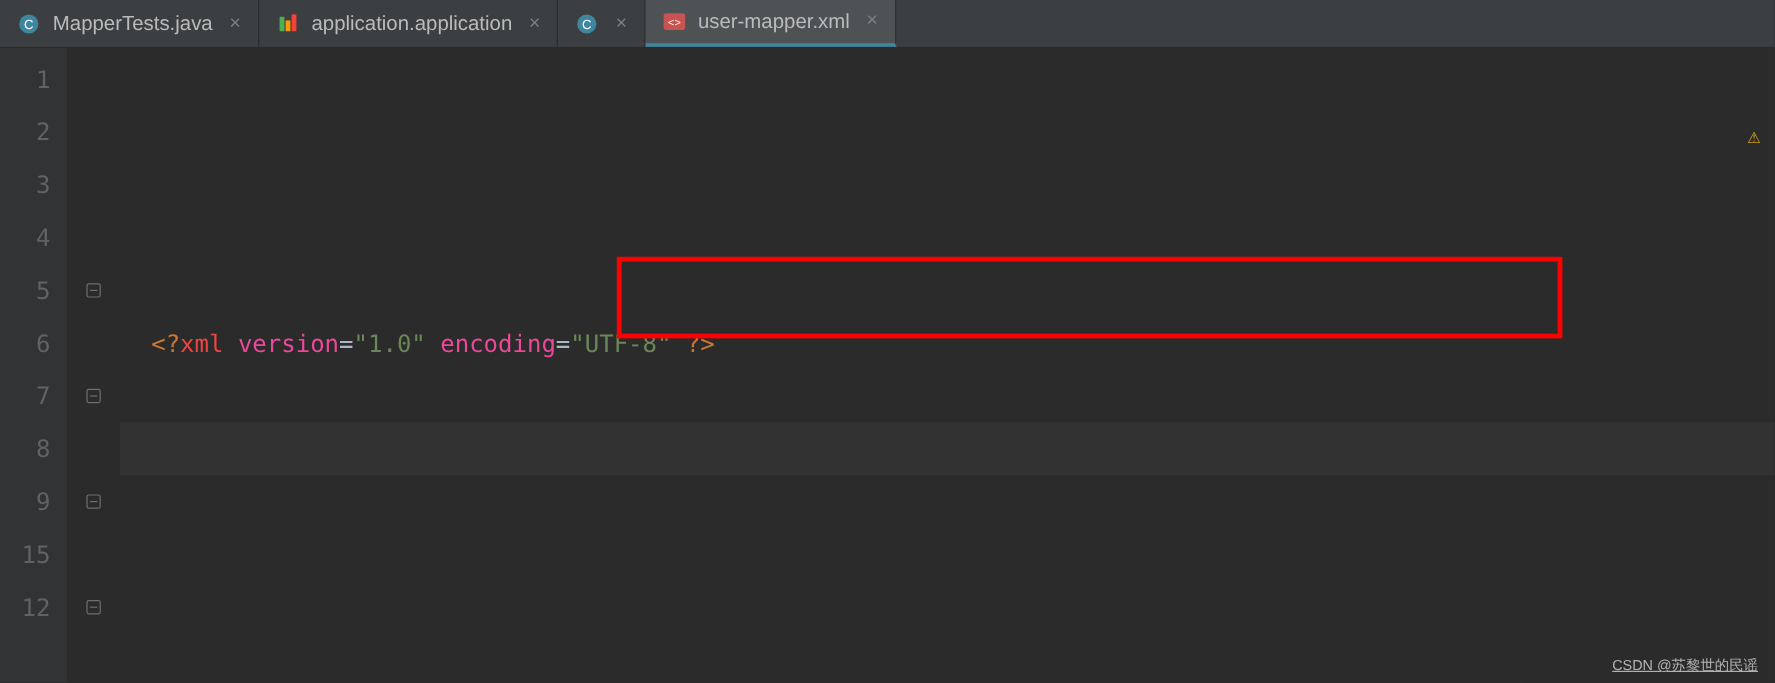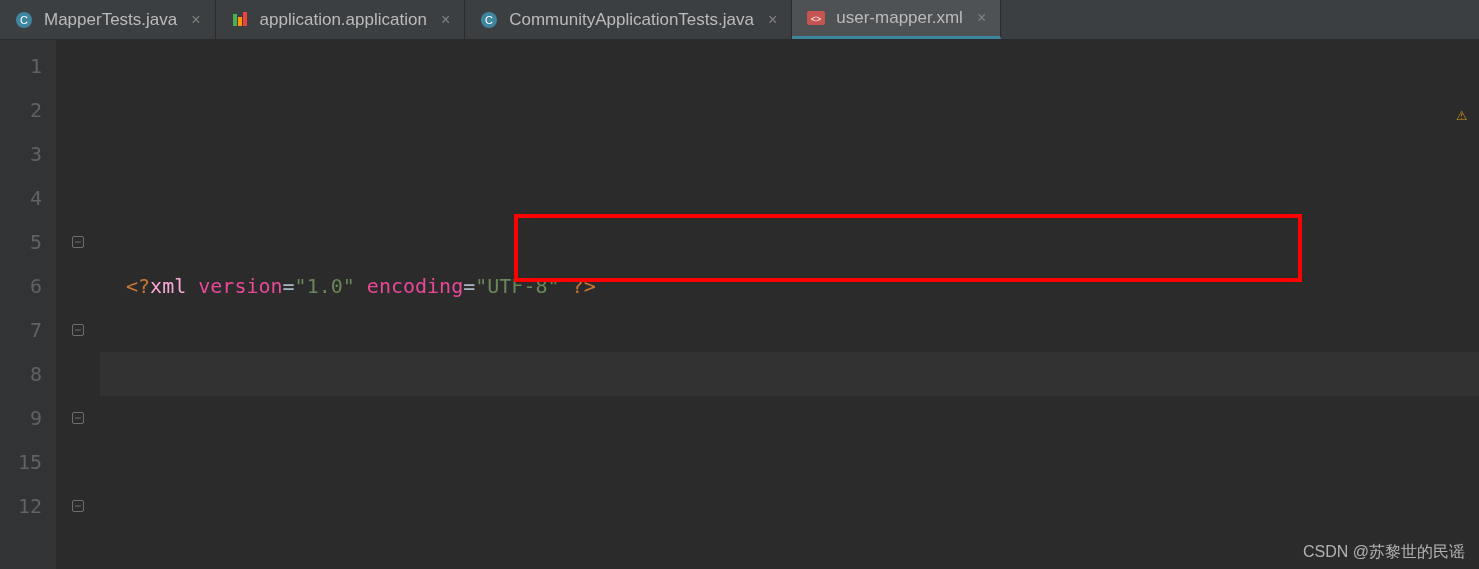--- a/index.html
+++ b/index.html
@@ -87,21 +87,21 @@
   .code {
     flex: 1;
     background: #2b2b2b;
     padding-top: 4px;
     white-space: pre;
     position: relative;
     font-family: Consolas, "DejaVu Sans Mono", monospace;
   }
   .code .line { height: 44px; padding-left: 26px; }
   .txt  { color: #a9b7c6; }
-  .tagc { color: #f9a8d4; } 
+  .tagc { color: #ef4444; } 
   .brkt { color: #cc7832; }
   .pi   { color: #cc7832; }
   .attr { color: #ec4899; }
   .str  { color: #6a8759; }
   .current-line-bg {
     position:absolute;
     left:0; right:0;
     top: calc(4px + 44px * 7);
     height:44px;
     background:#323232;
@@ -125,23 +125,24 @@
     color: #d4a017;
     font-size: 18px;
     z-index: 4;
   }
   .watermark {
     position: absolute;
     right: 14px;
     bottom: 6px;
     color: #c9c9c9;
     font-family: "Segoe UI", Arial, sans-serif;
-    font-size: 16px;
+    font-size: 12px;
     opacity: 0.85;
     z-index: 5;
+    text-decoration: underline;
   }
 </style>
 </head>
 <body>
 
 <div class="tabs-bar">
   <div class="tab">
     <span class="icon icon-java">
       <svg width="18" height="18" viewBox="0 0 18 18">
           <circle cx="9" cy="9" r="8" fill="#3e86a0"></circle>
@@ -162,21 +163,20 @@
     <span>application.application</span>
     <span class="close">×</span>
   </div>
   <div class="tab">
     <span class="icon icon-java">
       <svg width="18" height="18" viewBox="0 0 18 18">
           <circle cx="9" cy="9" r="8" fill="#3e86a0"></circle>
           <text x="9" y="13" text-anchor="middle" font-size="11" font-family="Arial" fill="#fff">C</text>
         </svg>
     </span>
-    <span>CommunityApplicationTests.java</span>
     <span class="close">×</span>
   </div>
   <div class="tab active">
     <span class="icon icon-xml">
       <svg width="20" height="18" viewBox="0 0 20 18">
         <rect x="1" y="2" width="18" height="14" rx="2" fill="#c75450"></rect>
         <text x="10" y="13" text-anchor="middle" font-size="9" font-family="Arial" fill="#fff">&lt;&gt;</text>
       </svg>
     </span>
     <span>user-mapper.xml</span>

